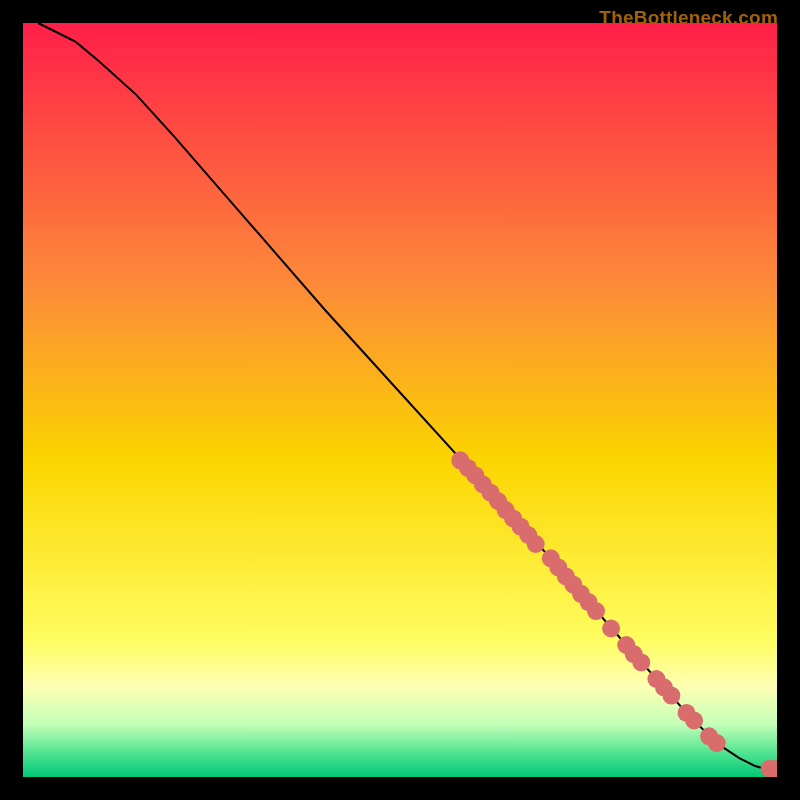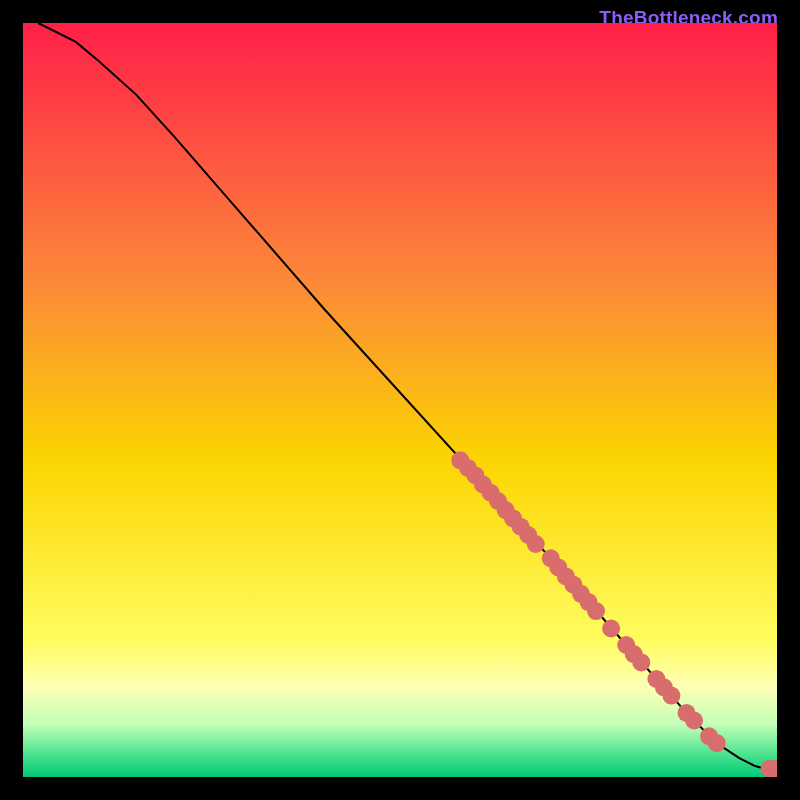--- a/index.html
+++ b/index.html
@@ -25,21 +25,21 @@
   }
   .gradient {
     position: absolute;
     inset: 0;
   }
   .watermark {
     position: absolute;
     top: 8px;
     right: 22px;
     font: 600 19px/1 -apple-system, BlinkMacSystemFont, "Segoe UI", Arial, sans-serif;
-    color: #8b5cf6;
+    color: #a16207;
     letter-spacing: 0.2px;
   }
   svg.overlay {
     position: absolute;
     inset: 0;
   }
 </style>
 </head>
 <body>
 

